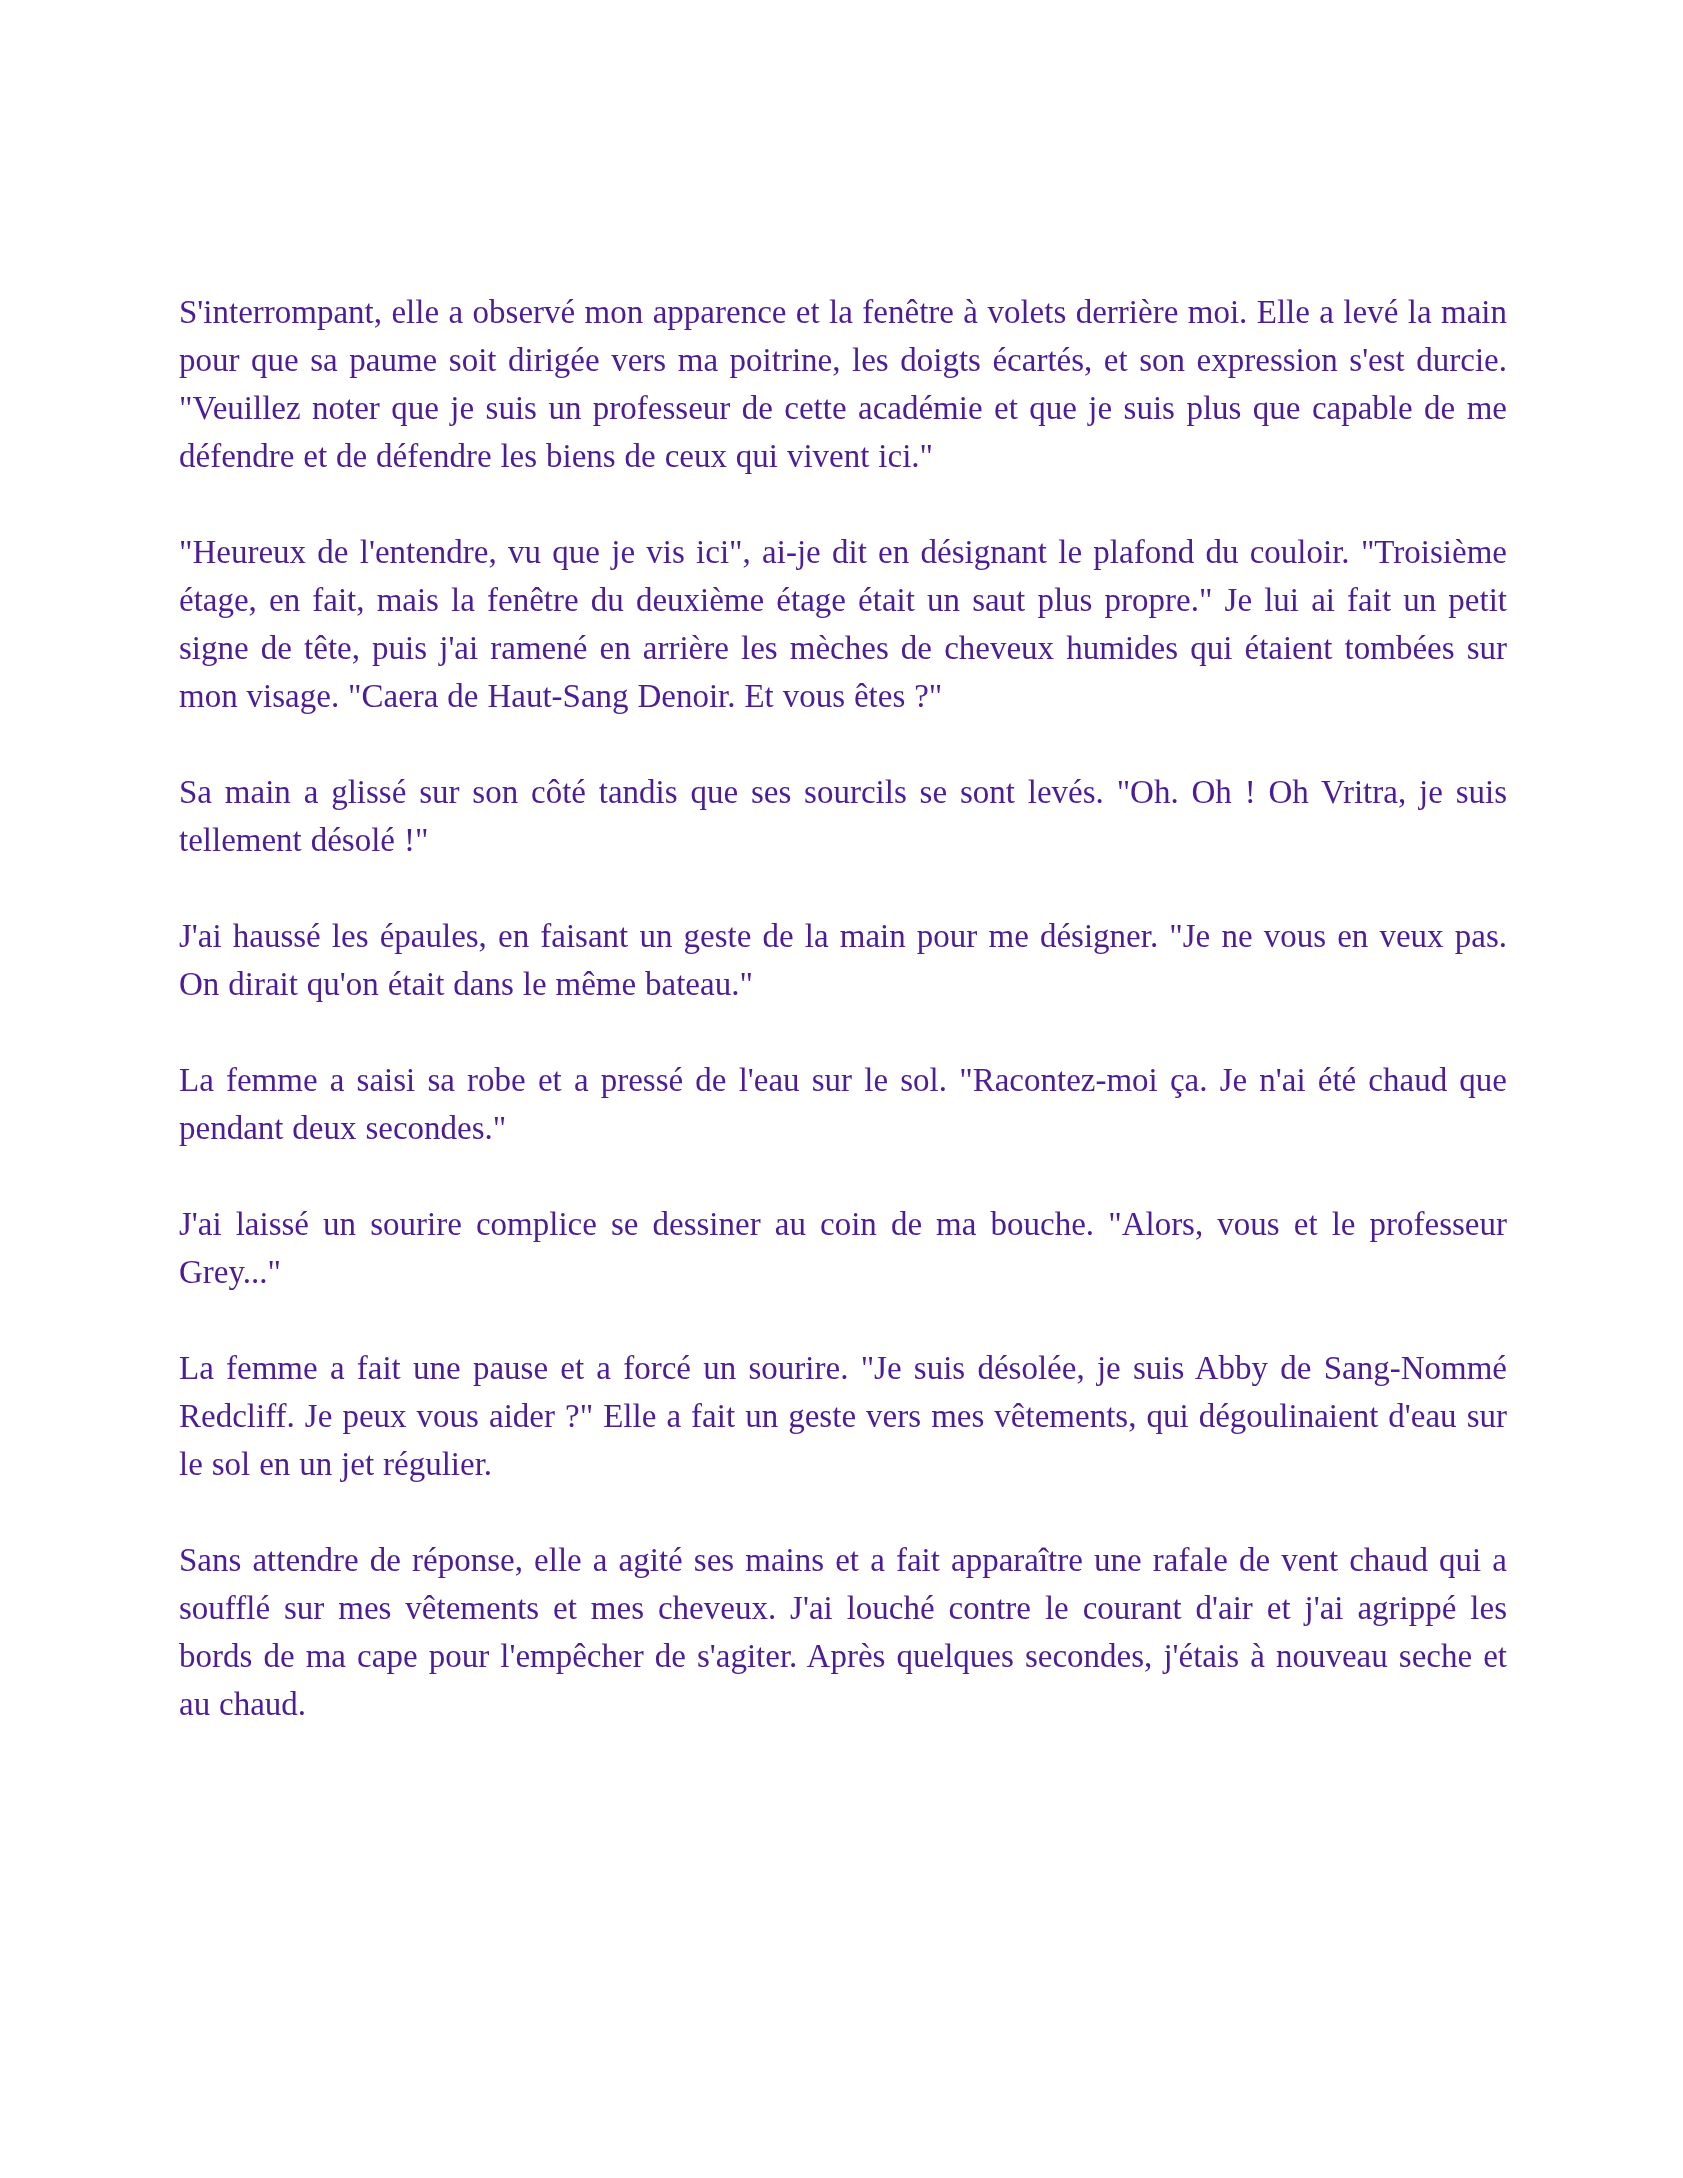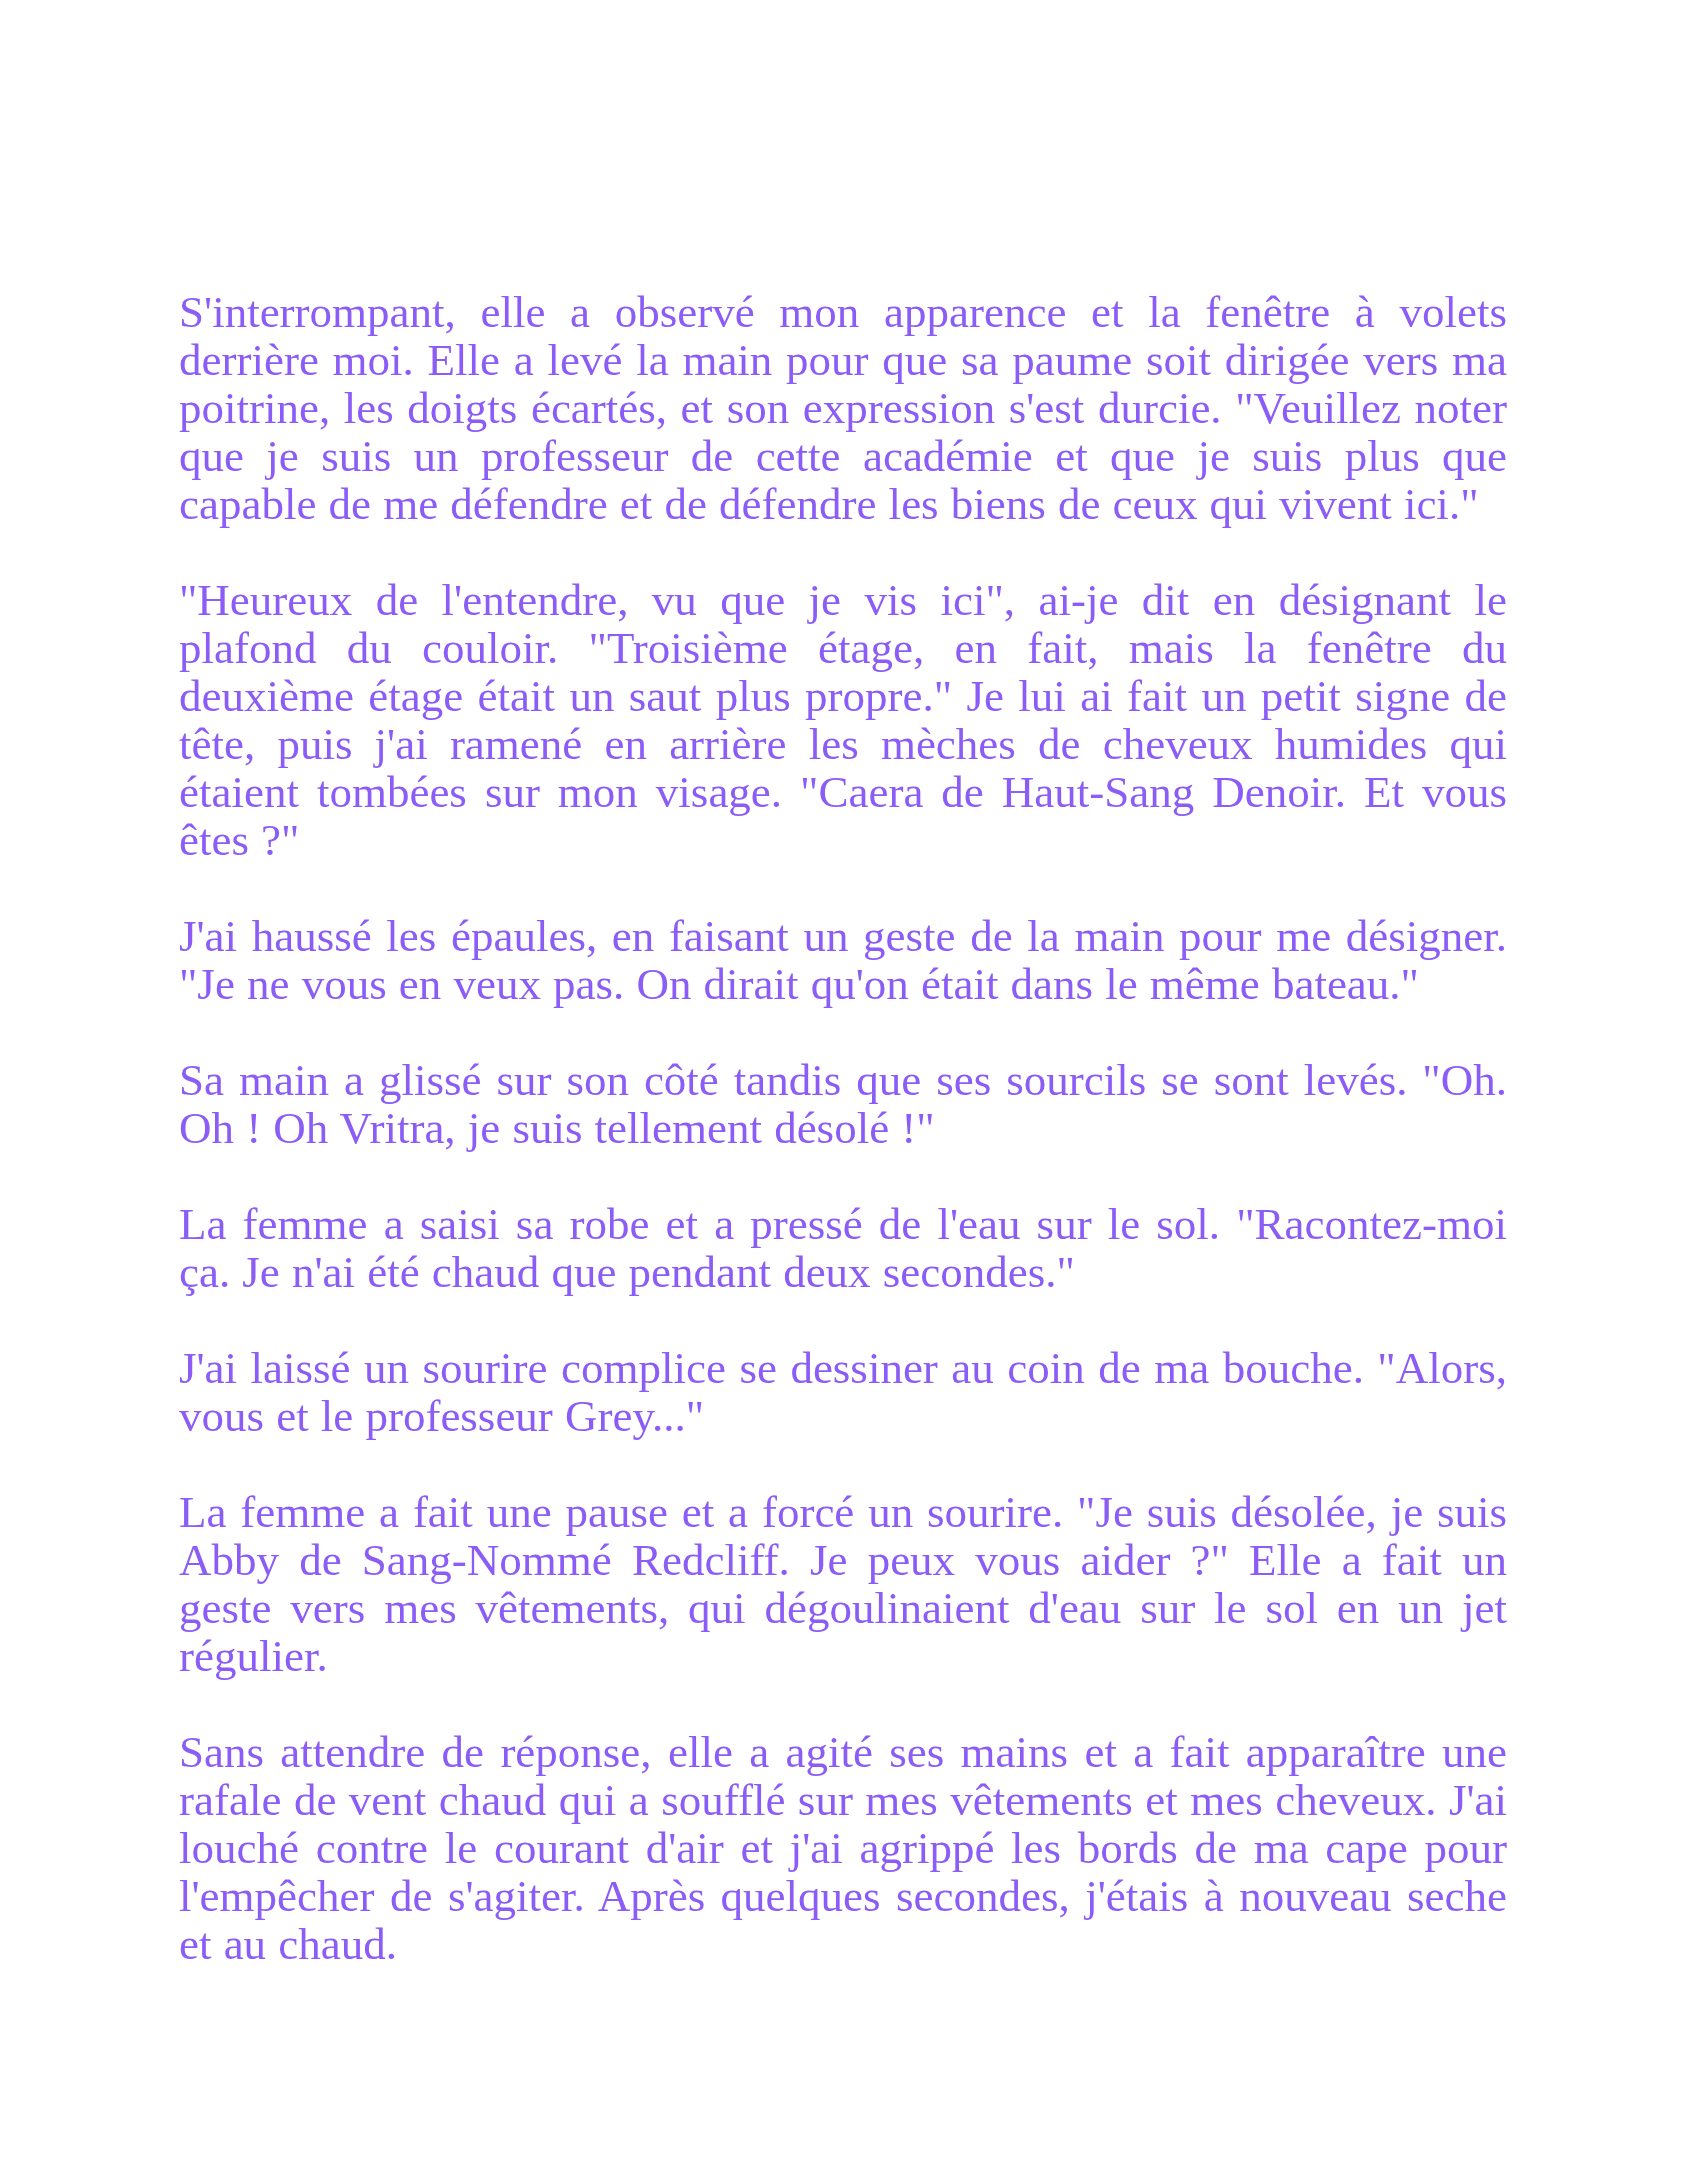--- a/index.html
+++ b/index.html
@@ -15,43 +15,43 @@
   .page {
     box-sizing: border-box;
     width: 1683px;
     height: 2178px;
     background: #ffffff;
     color: #000000;
     padding: 288px 176px 0 179px;
   }
   .text-block {
     font-family: "Liberation Serif", "DejaVu Serif", serif;
-    font-size: 45px;
+    font-size: 33px;
     line-height: 48px;
     text-align: justify;
-    color: #8b5cf6;
+    color: #4c1d95;
   }
   .para {
     margin: 0 0 48px 0;
     padding: 0;
     text-indent: 0;
     word-spacing: 0.02em;
   }
   .para:last-child {
     margin-bottom: 16px;
   }
 </style>
 </head>
 <body>
 
 <div class="page">
   <div class="text-block">
     <p class="para">S'interrompant, elle a observé mon apparence et la fenêtre à volets derrière moi. Elle a levé la main pour que sa paume soit dirigée vers ma poitrine, les doigts écartés, et son expression s'est durcie. "Veuillez noter que je suis un professeur de cette académie et que je suis plus que capable de me défendre et de défendre les biens de ceux qui vivent ici."</p>
     <p class="para">"Heureux de l'entendre, vu que je vis ici", ai-je dit en désignant le plafond du couloir. "Troisième étage, en fait, mais la fenêtre du deuxième étage était un saut plus propre." Je lui ai fait un petit signe de tête, puis j'ai ramené en arrière les mèches de cheveux humides qui étaient tombées sur mon visage. "Caera de Haut-Sang Denoir. Et vous êtes ?"</p>
+    <p class="para">Sa main a glissé sur son côté tandis que ses sourcils se sont levés. "Oh. Oh ! Oh Vritra, je suis tellement désolé !"</p>
     <p class="para">J'ai haussé les épaules, en faisant un geste de la main pour me désigner. "Je ne vous en veux pas. On dirait qu'on était dans le même bateau."</p>
-    <p class="para">Sa main a glissé sur son côté tandis que ses sourcils se sont levés. "Oh. Oh ! Oh Vritra, je suis tellement désolé !"</p>
     <p class="para">La femme a saisi sa robe et a pressé de l'eau sur le sol. "Racontez-moi ça. Je n'ai été chaud que pendant deux secondes."</p>
     <p class="para">J'ai laissé un sourire complice se dessiner au coin de ma bouche. "Alors, vous et le professeur Grey..."</p>
     <p class="para">La femme a fait une pause et a forcé un sourire. "Je suis désolée, je suis Abby de Sang-Nommé Redcliff. Je peux vous aider ?" Elle a fait un geste vers mes vêtements, qui dégoulinaient d'eau sur le sol en un jet régulier.</p>
     <p class="para">Sans attendre de réponse, elle a agité ses mains et a fait apparaître une rafale de vent chaud qui a soufflé sur mes vêtements et mes cheveux. J'ai louché contre le courant d'air et j'ai agrippé les bords de ma cape pour l'empêcher de s'agiter. Après quelques secondes, j'étais à nouveau seche et au chaud.</p>
   </div>
 </div>
 
 
 </body></html>

